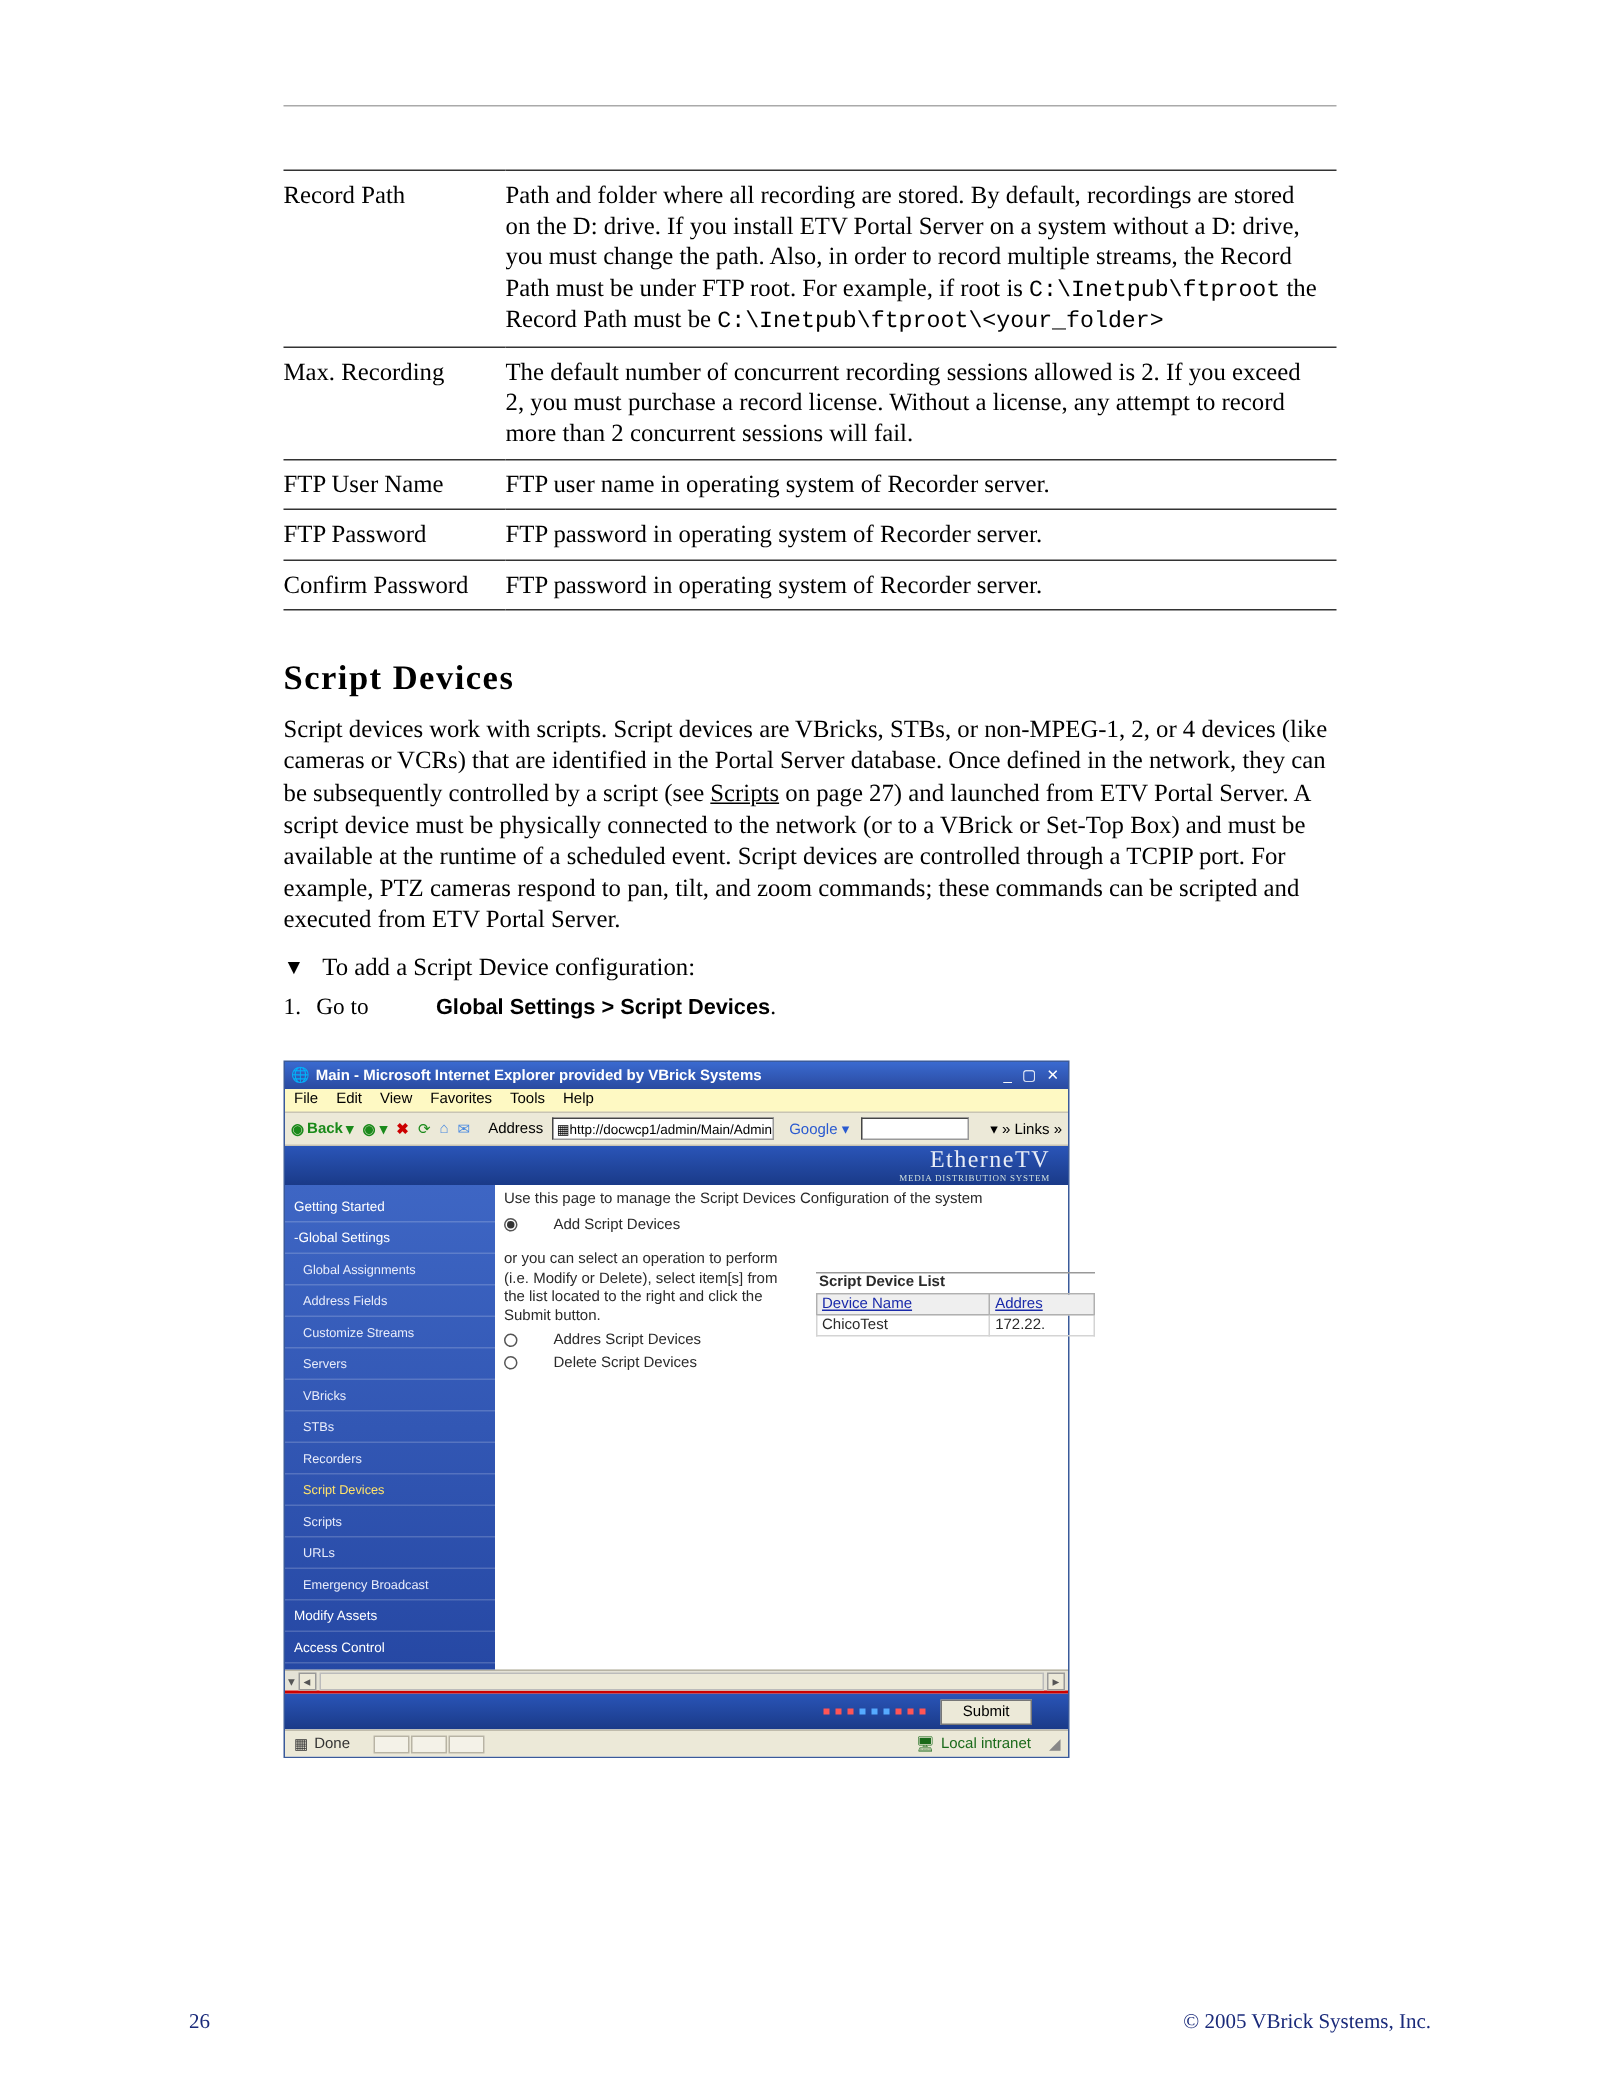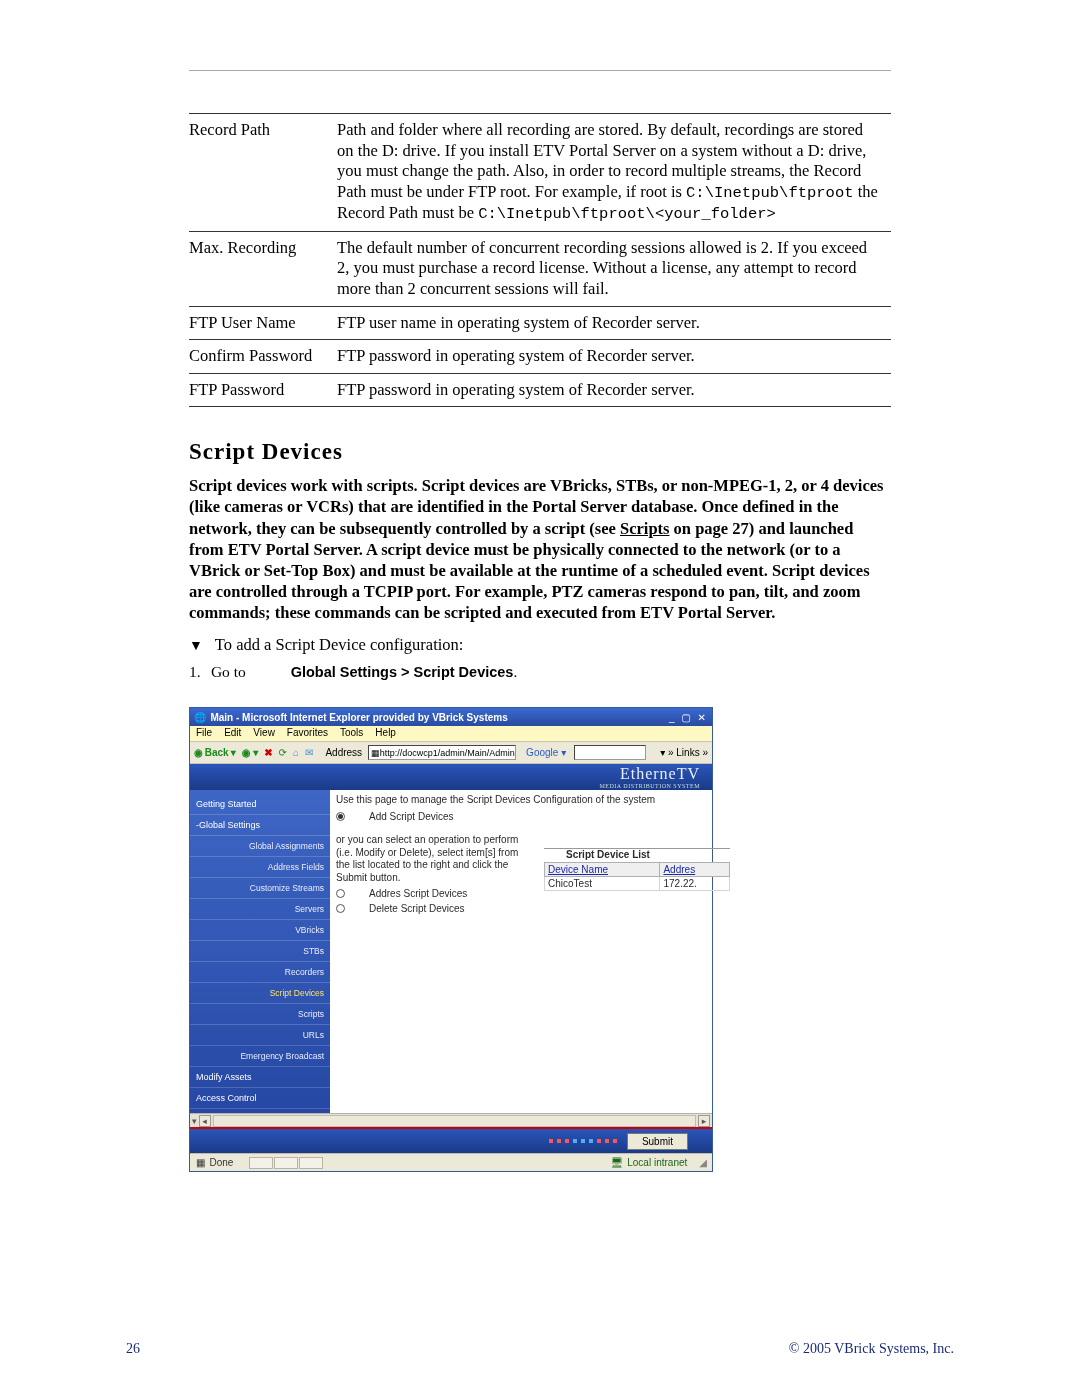--- a/index.html
+++ b/index.html
@@ -37,21 +37,21 @@
   table.defs td.term { width: 148px; white-space: nowrap; }
   .mono { font-family: 'Courier New', monospace; font-size: 15.5px; }
   h2.sd {
     font-family: Georgia, serif;
     font-weight: bold;
     font-size: 23px;
     letter-spacing: 1px;
     margin-top: 32px;
     margin-bottom: 10px;
   }
-  p.body { font-size: 16.5px; line-height: 1.28; margin-bottom: 12px; font-weight: bold; }
+  p.body { font-size: 16.5px; line-height: 1.28; margin-bottom: 12px; }
   .scripts-link { text-decoration: underline; }
   .proc-line { font-size: 16.5px; margin-bottom: 6px; display: flex; gap: 12px; }
   .proc-line .tri { font-size: 14px; line-height: 22px; }
   .step-line { font-size: 15.5px; margin-left: 0; }
   .step-line .num { display:inline-block; width: 18px; }
   .step-line .bold { font-family: Arial, Helvetica, sans-serif; font-weight: bold; font-size: 14.5px; margin-left: 41px; }
 
   
   .ie {
     width: 524px;
@@ -117,42 +117,42 @@
   .banner-wrap { text-align:right; }
   .content-row { display:flex; min-height: 257px; background:#fff; }
   .sidebar {
     width: 140px;
     background: linear-gradient(#3e66c4, #2648a4);
     color: #fff;
     font-size: 9px;
     padding: 4px 0;
   }
   .sidebar .item { padding: 5px 6px; border-bottom: 1px solid rgba(255,255,255,0.18); white-space:nowrap; overflow:hidden; }
-  .sidebar .sub { padding-left: 12px; font-size: 8.5px; color:#e8ecfb;text-align:right; }
+  .sidebar .sub { padding-left: 12px; font-size: 8.5px; color:#e8ecfb; }
   .sidebar .item.sel { color: #ffe36b; }
   .main {
     flex: 1;
     padding: 4px 2px 13px 6px;
     font-family: Verdana, Arial, sans-serif;
     font-size: 10px;
     color:#2a2a2a;
     position:relative;
   }
   .main .intro { font-size:10px; margin-bottom:6px;}
   .main .radio { display:flex; align-items:center; gap:24px; margin: 4px 0; font-size:10px;}
   .main .radio .dot { width:9px;height:9px;border:1px solid #555;border-radius:50%;display:inline-flex;align-items:center;justify-content:center;}
   .main .radio .dot.on::after{content:"";width:5px;height:5px;background:#333;border-radius:50%;}
   .main .desc { font-size:10px; line-height:1.25; margin-top:12px; width: 198px;}
   .sd-panel {
     position:absolute;
     left: 214px; top: 58px;
     width: 186px;
     border-top:1px solid #999;
   }
-  .sd-panel .hdr { font-weight:bold; font-size:10px; padding: 0 0 2px 2px; margin-left: 20px; }
+  .sd-panel .hdr { font-weight:bold; font-size:10px; padding: 0 0 2px 2px; }
   .sd-table { width:100%; border:1px solid #b0b0b0; border-collapse:collapse; font-size:10px;}
   .sd-table th { background:#efefef; color:#1a2aaa; text-decoration:underline; text-align:left; padding:1px 3px; border:1px solid #b0b0b0; font-weight:normal;}
   .sd-table td { padding:1px 3px; border:1px solid #d4d4d4;}
   .hscroll {
     background:#e4e2d6; height:14px; border-top:1px solid #b8b4a4;
     display:flex; align-items:center; padding:0 2px; gap:2px; font-size:9px; color:#555;
   }
   .hscroll .arrow { width:12px;height:12px;background:#ece9d8;border:1px solid #999;display:flex;align-items:center;justify-content:center;}
   .hscroll .track { flex:1; height:12px; background:#ece9d8; border:1px solid #bbb; }
   .submit-row {
@@ -203,25 +203,25 @@
         </tr>
         <tr>
           <td class="term">Max. Recording</td>
           <td>The default number of concurrent recording sessions allowed is 2. If you exceed 2, you must purchase a record license. Without a license, any attempt to record more than 2 concurrent sessions will fail.</td>
         </tr>
         <tr>
           <td class="term">FTP User Name</td>
           <td>FTP user name in operating system of Recorder server.</td>
         </tr>
         <tr>
+          <td class="term">FTP Password</td>
+          <td>FTP password in operating system of Recorder server.</td>
+        </tr>
+        <tr>
           <td class="term">Confirm Password</td>
-          <td>FTP password in operating system of Recorder server.</td>
-        </tr>
-        <tr>
-          <td class="term">FTP Password</td>
           <td>FTP password in operating system of Recorder server.</td>
         </tr>
       </tbody>
   </table>
 
   <h2 class="sd">Script Devices</h2>
 
   <p class="body" id="para"><span>Script devices work with scripts. Script devices are VBricks, STBs, or non-MPEG-1, 2, or 4 devices (like cameras or VCRs) that are identified in the Portal Server database. Once defined in the network, they can be subsequently controlled by a script (see </span><span class="scripts-link">Scripts</span><span> on page 27) and launched from ETV Portal Server. A script device must be physically connected to the network (or to a VBrick or Set-Top Box) and must be available at the runtime of a scheduled event. Script devices are controlled through a TCPIP port. For example, PTZ cameras respond to pan, tilt, and zoom commands; these commands can be scripted and executed from ETV Portal Server.</span></p>
 
   <div class="proc-line">

